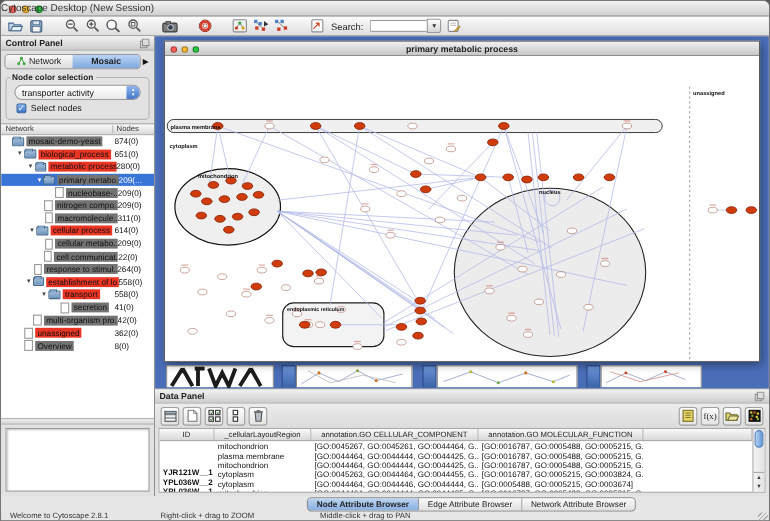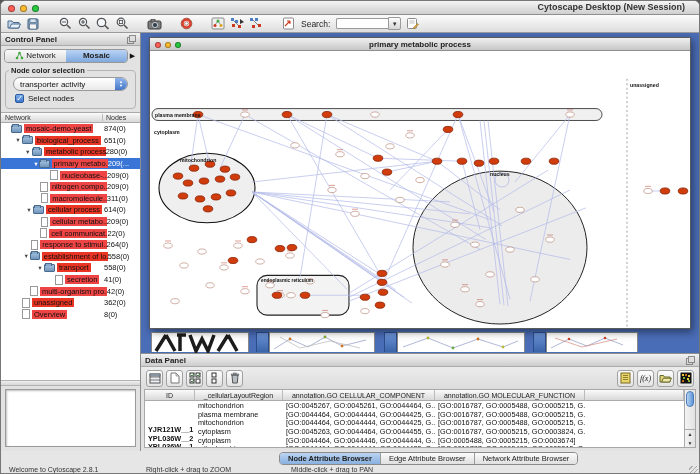--- a/index.html
+++ b/index.html
@@ -3,21 +3,21 @@
 <meta charset="utf-8">
 <style>
   html,body{margin:0;padding:0;background:#555;}
   *{box-sizing:border-box;font-family:"Liberation Sans",sans-serif;}
   #win{position:relative;width:700px;height:474px;background:#e6e6e6;border-radius:6px 6px 0 0;overflow:hidden;border:1px solid #777;}
   
   #titlebar{height:14px;background:linear-gradient(#f4f4f4,#cfcfcf);border-bottom:1px solid #8e8e8e;position:relative;}
   .lights{position:absolute;left:7px;top:3.5px;display:flex;gap:5px;}
   .light{width:7px;height:7px;border-radius:50%;border:.5px solid rgba(0,0,0,.35);}
   .light.r{background:#ff5f57}.light.y{background:#febc2e}.light.g{background:#28c840}
-  #titlebar .title{position:absolute;left:0;right:14px;top:1px;text-align:right;font-size:9px;font-weight:bold;color:#333;}
+  #titlebar .title{position:absolute;left:0;right:14px;top:1px;text-align:left;font-size:9px;font-weight:normal;color:#333;}
   
   #toolbar{height:18px;background:linear-gradient(#fbfbfb,#dedede);border-bottom:1px solid #9a9a9a;display:flex;align-items:center;padding:0 5px;gap:3px;}
   .tbtn{width:16px;height:15px;display:flex;align-items:center;justify-content:center;}
   .tgap{width:10px;}
   #searchlbl{font-size:8.5px;color:#222;margin:0 3px 0 2px;}
   #searchbox{display:flex;align-items:center;}
   #searchbox input{width:52px;height:11px;font-size:8px;border:1px solid #9a9a9a;border-right:none;border-radius:2px 0 0 2px;padding:0 2px;}
   #searchbox .drop{width:13px;height:13px;border:1px solid #9a9a9a;border-radius:0 2px 2px 0;background:linear-gradient(#fdfdfd,#d5d5d5);font-size:6px;color:#333;display:flex;align-items:center;justify-content:center;}
   
   #main{display:flex;height:418px;}
@@ -46,21 +46,21 @@
   .tree-row{display:flex;align-items:center;height:11.6px;position:relative;}
   .tree-row.sel{background:#3875d7;}
   .tree-row .pad{display:inline-block;height:1px;}
   .tree-row .arrow{width:8px;font-size:5.5px;color:#444;text-align:center;}
   .tree-row.sel .arrow{color:#fff;}
   .ticon{display:inline-block;margin-right:2px;position:relative;}
   .ticon.folder{width:11px;height:8px;background:linear-gradient(#a6c1de,#6f95bb);border:1px solid #4a6b8e;border-radius:1px;}
   .ticon.folder::before{content:"";position:absolute;top:-2px;left:0;width:5px;height:2px;background:#87a9c9;border:1px solid #4a6b8e;border-bottom:none;border-radius:1px 1px 0 0;}
   .ticon.file{width:8px;height:10px;background:#fff;border:1px solid #999;}
   .chip{font-size:7.5px;color:#111;padding:0 2px;white-space:nowrap;overflow:hidden;max-width:88px;}
-  .chip.green{background:#ef4444;}
+  .chip.green{background:#737373;}
   .chip.red{background:#ea3524;}
   .tree-row .flex{flex:1}
   .tree-row .count{width:36px;font-size:7.5px;color:#111;white-space:nowrap;overflow:hidden;}
   .tree-row.sel .count{color:#fff;}
   #treesplit{height:6px;background:linear-gradient(#efefef,#d6d6d6);border-top:1px solid #b3b3b3;border-bottom:1px solid #b3b3b3;}
   #birdseye{height:58px;margin:3px 4px 4px 4px;background:#fff;border:1px solid #9a9a9a;box-shadow:inset 1px 1px 2px rgba(0,0,0,.25);}
   
   #rightside{flex:1;display:flex;flex-direction:column;}
   #desktop{height:320px;background:#4a6db7;position:relative;overflow:hidden;}
   #iwin{position:absolute;left:8px;top:4px;right:8px;height:292px;background:#fff;border:1px solid #5a5a5a;box-shadow:2px 3px 8px rgba(0,0,0,.45);}
@@ -677,21 +677,21 @@
           <span class="flex"></span>
           <span class="dbtn">
               <svg width="11" height="12" viewBox="0 0 11 12">
                 <rect x="1" y="1" width="9" height="10" fill="#e8d56a" stroke="#7a6a20"></rect>
                 <line x1="3" y1="3.5" x2="8" y2="3.5" stroke="#7a6a20" stroke-width=".8"></line>
                 <line x1="3" y1="5.5" x2="8" y2="5.5" stroke="#7a6a20" stroke-width=".8"></line>
                 <line x1="3" y1="7.5" x2="8" y2="7.5" stroke="#7a6a20" stroke-width=".8"></line>
               </svg>
             </span>
           <span class="dbtn">
-              <span style="font-size:8px;font-style:italic;font-family:'Liberation Serif',serif;color:#222;">f(x)</span>
+              <span style="font-size:8px;font-family:'Liberation Serif',serif;color:#222;">f(x)</span>
             </span>
           <span class="dbtn">
               <svg width="13" height="11" viewBox="0 0 13 11">
                 <path d="M1 9 L1 2.5 L4.5 2.5 L5.5 4 L11 4 L11 9 Z" fill="#ddd27a" stroke="#6a6a2a"></path>
                 <path d="M2.5 9 L4.5 5.2 L12.5 5.2 L10.5 9 Z" fill="#efe7a8" stroke="#6a6a2a"></path>
               </svg>
             </span>
           <span class="dbtn">
               <svg width="12" height="12" viewBox="0 0 12 12">
                 <rect x="0.5" y="0.5" width="11" height="11" fill="#111"></rect>

